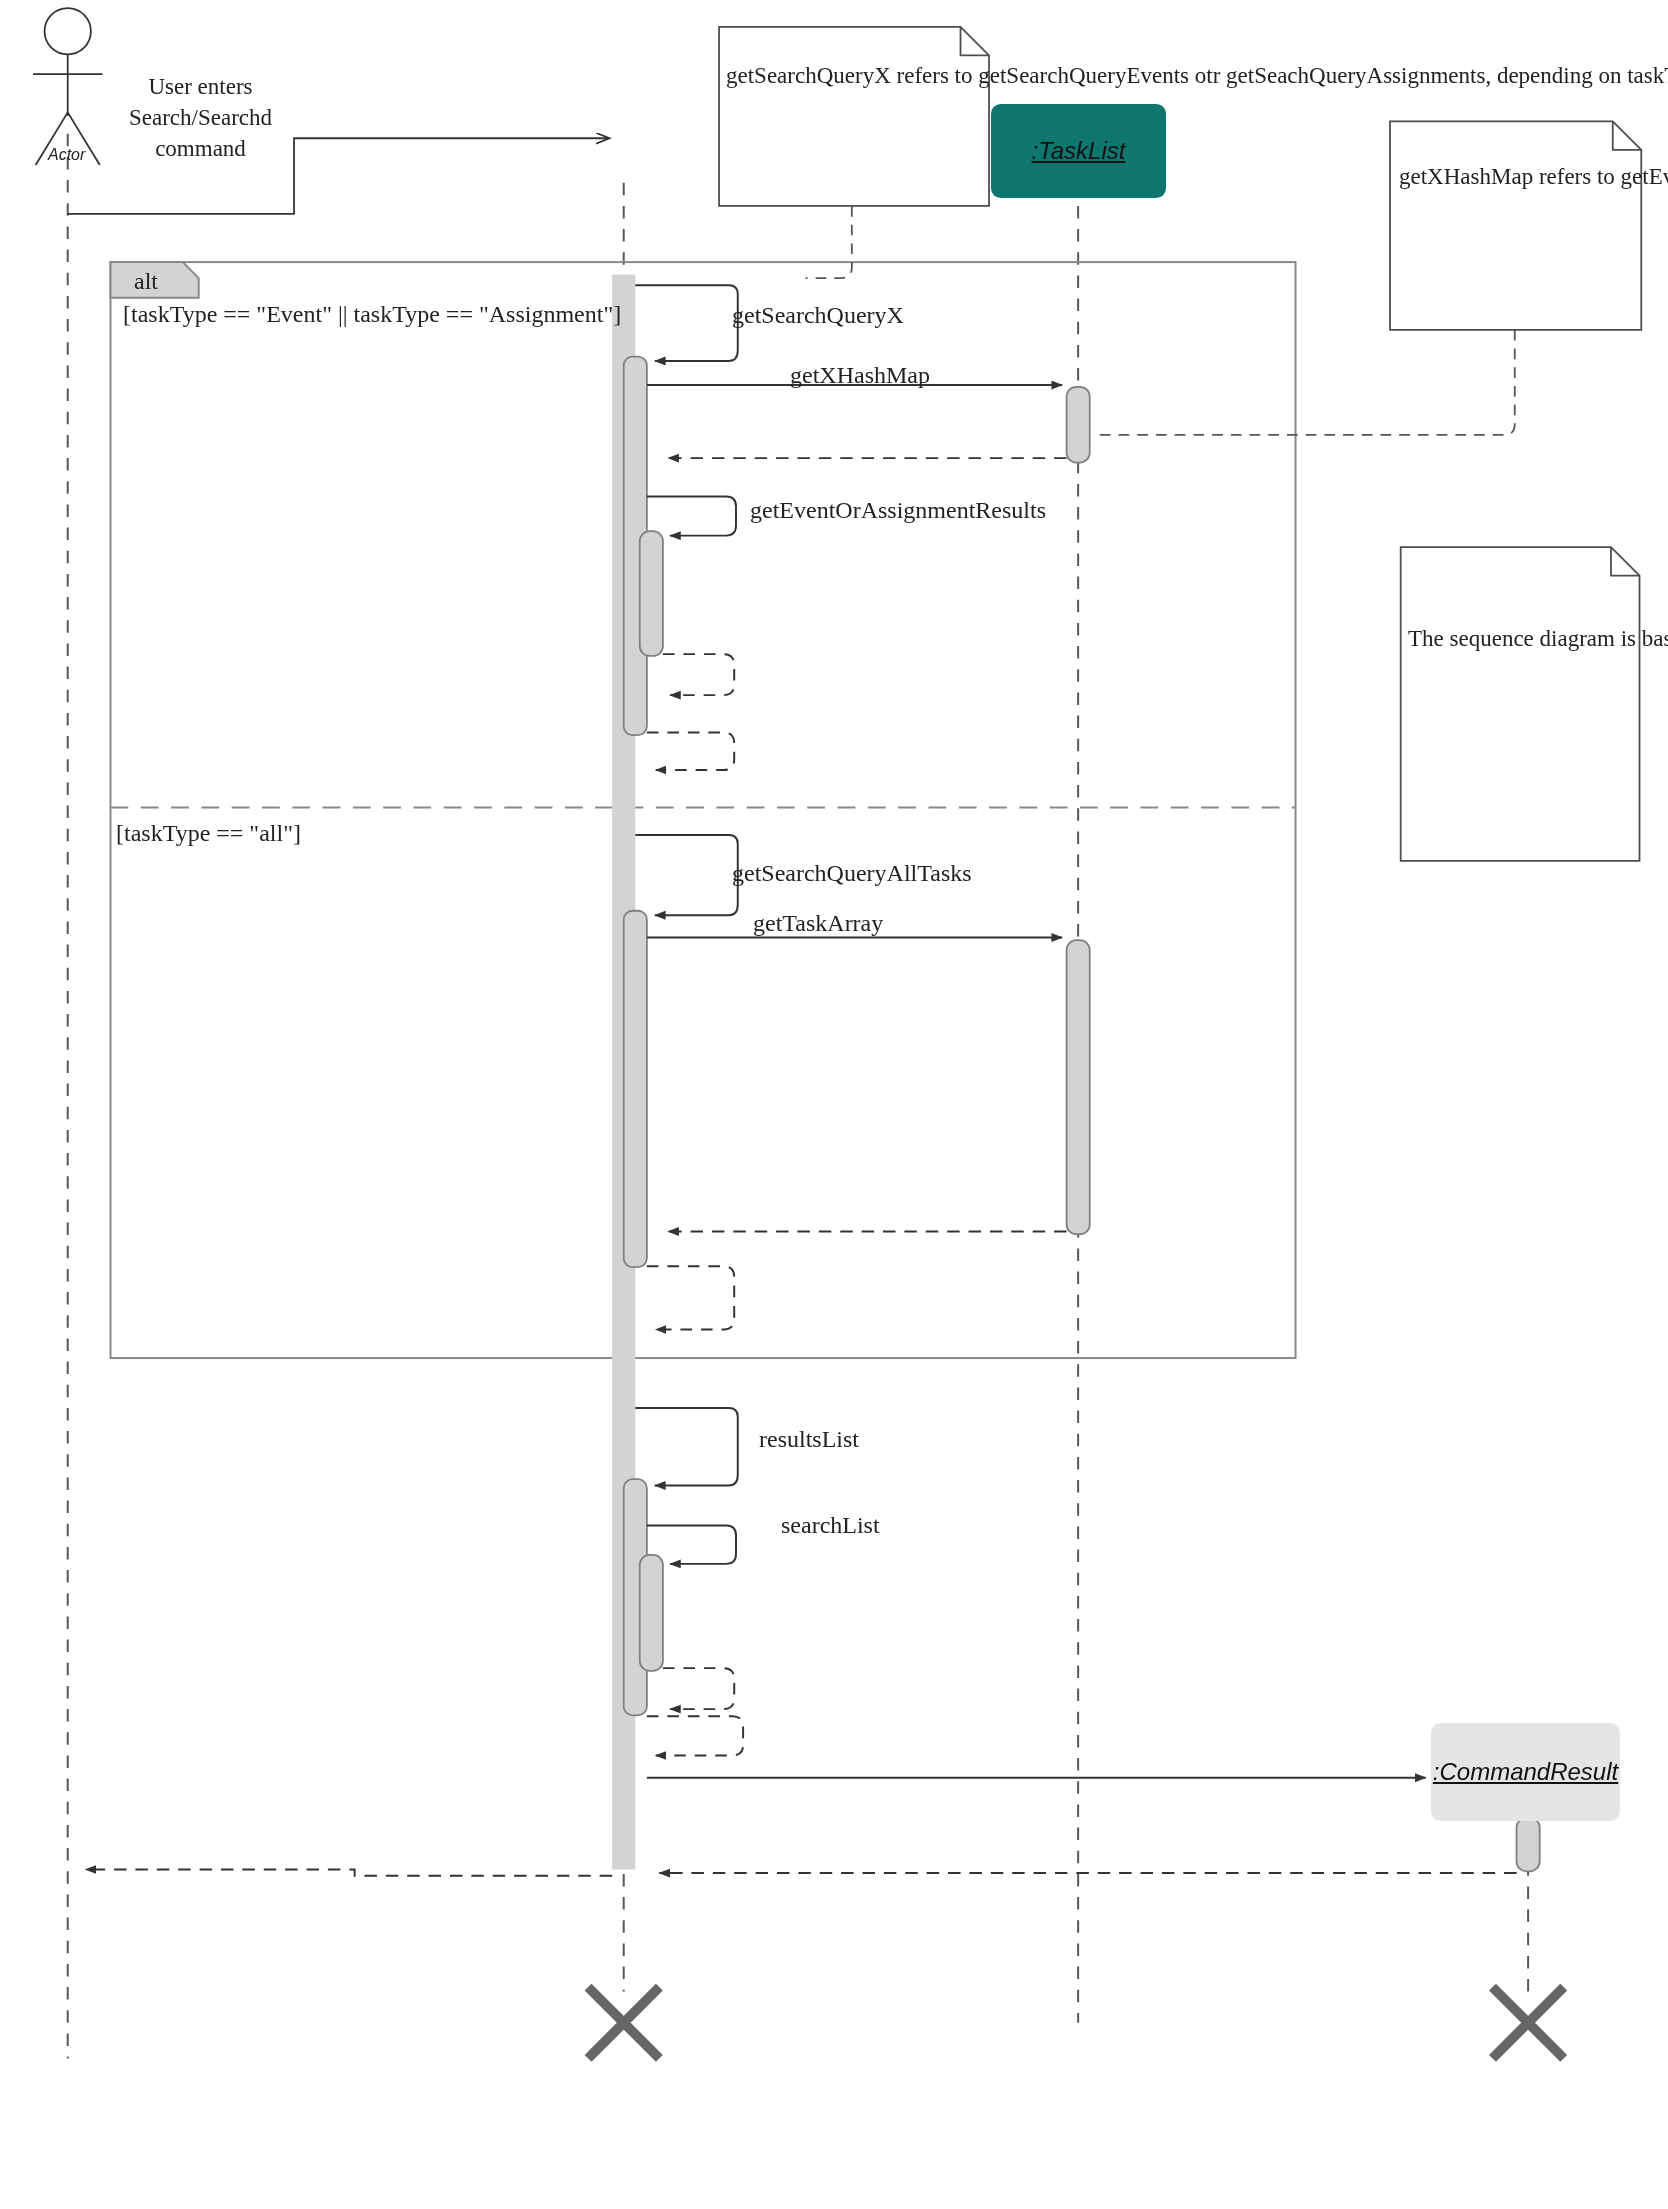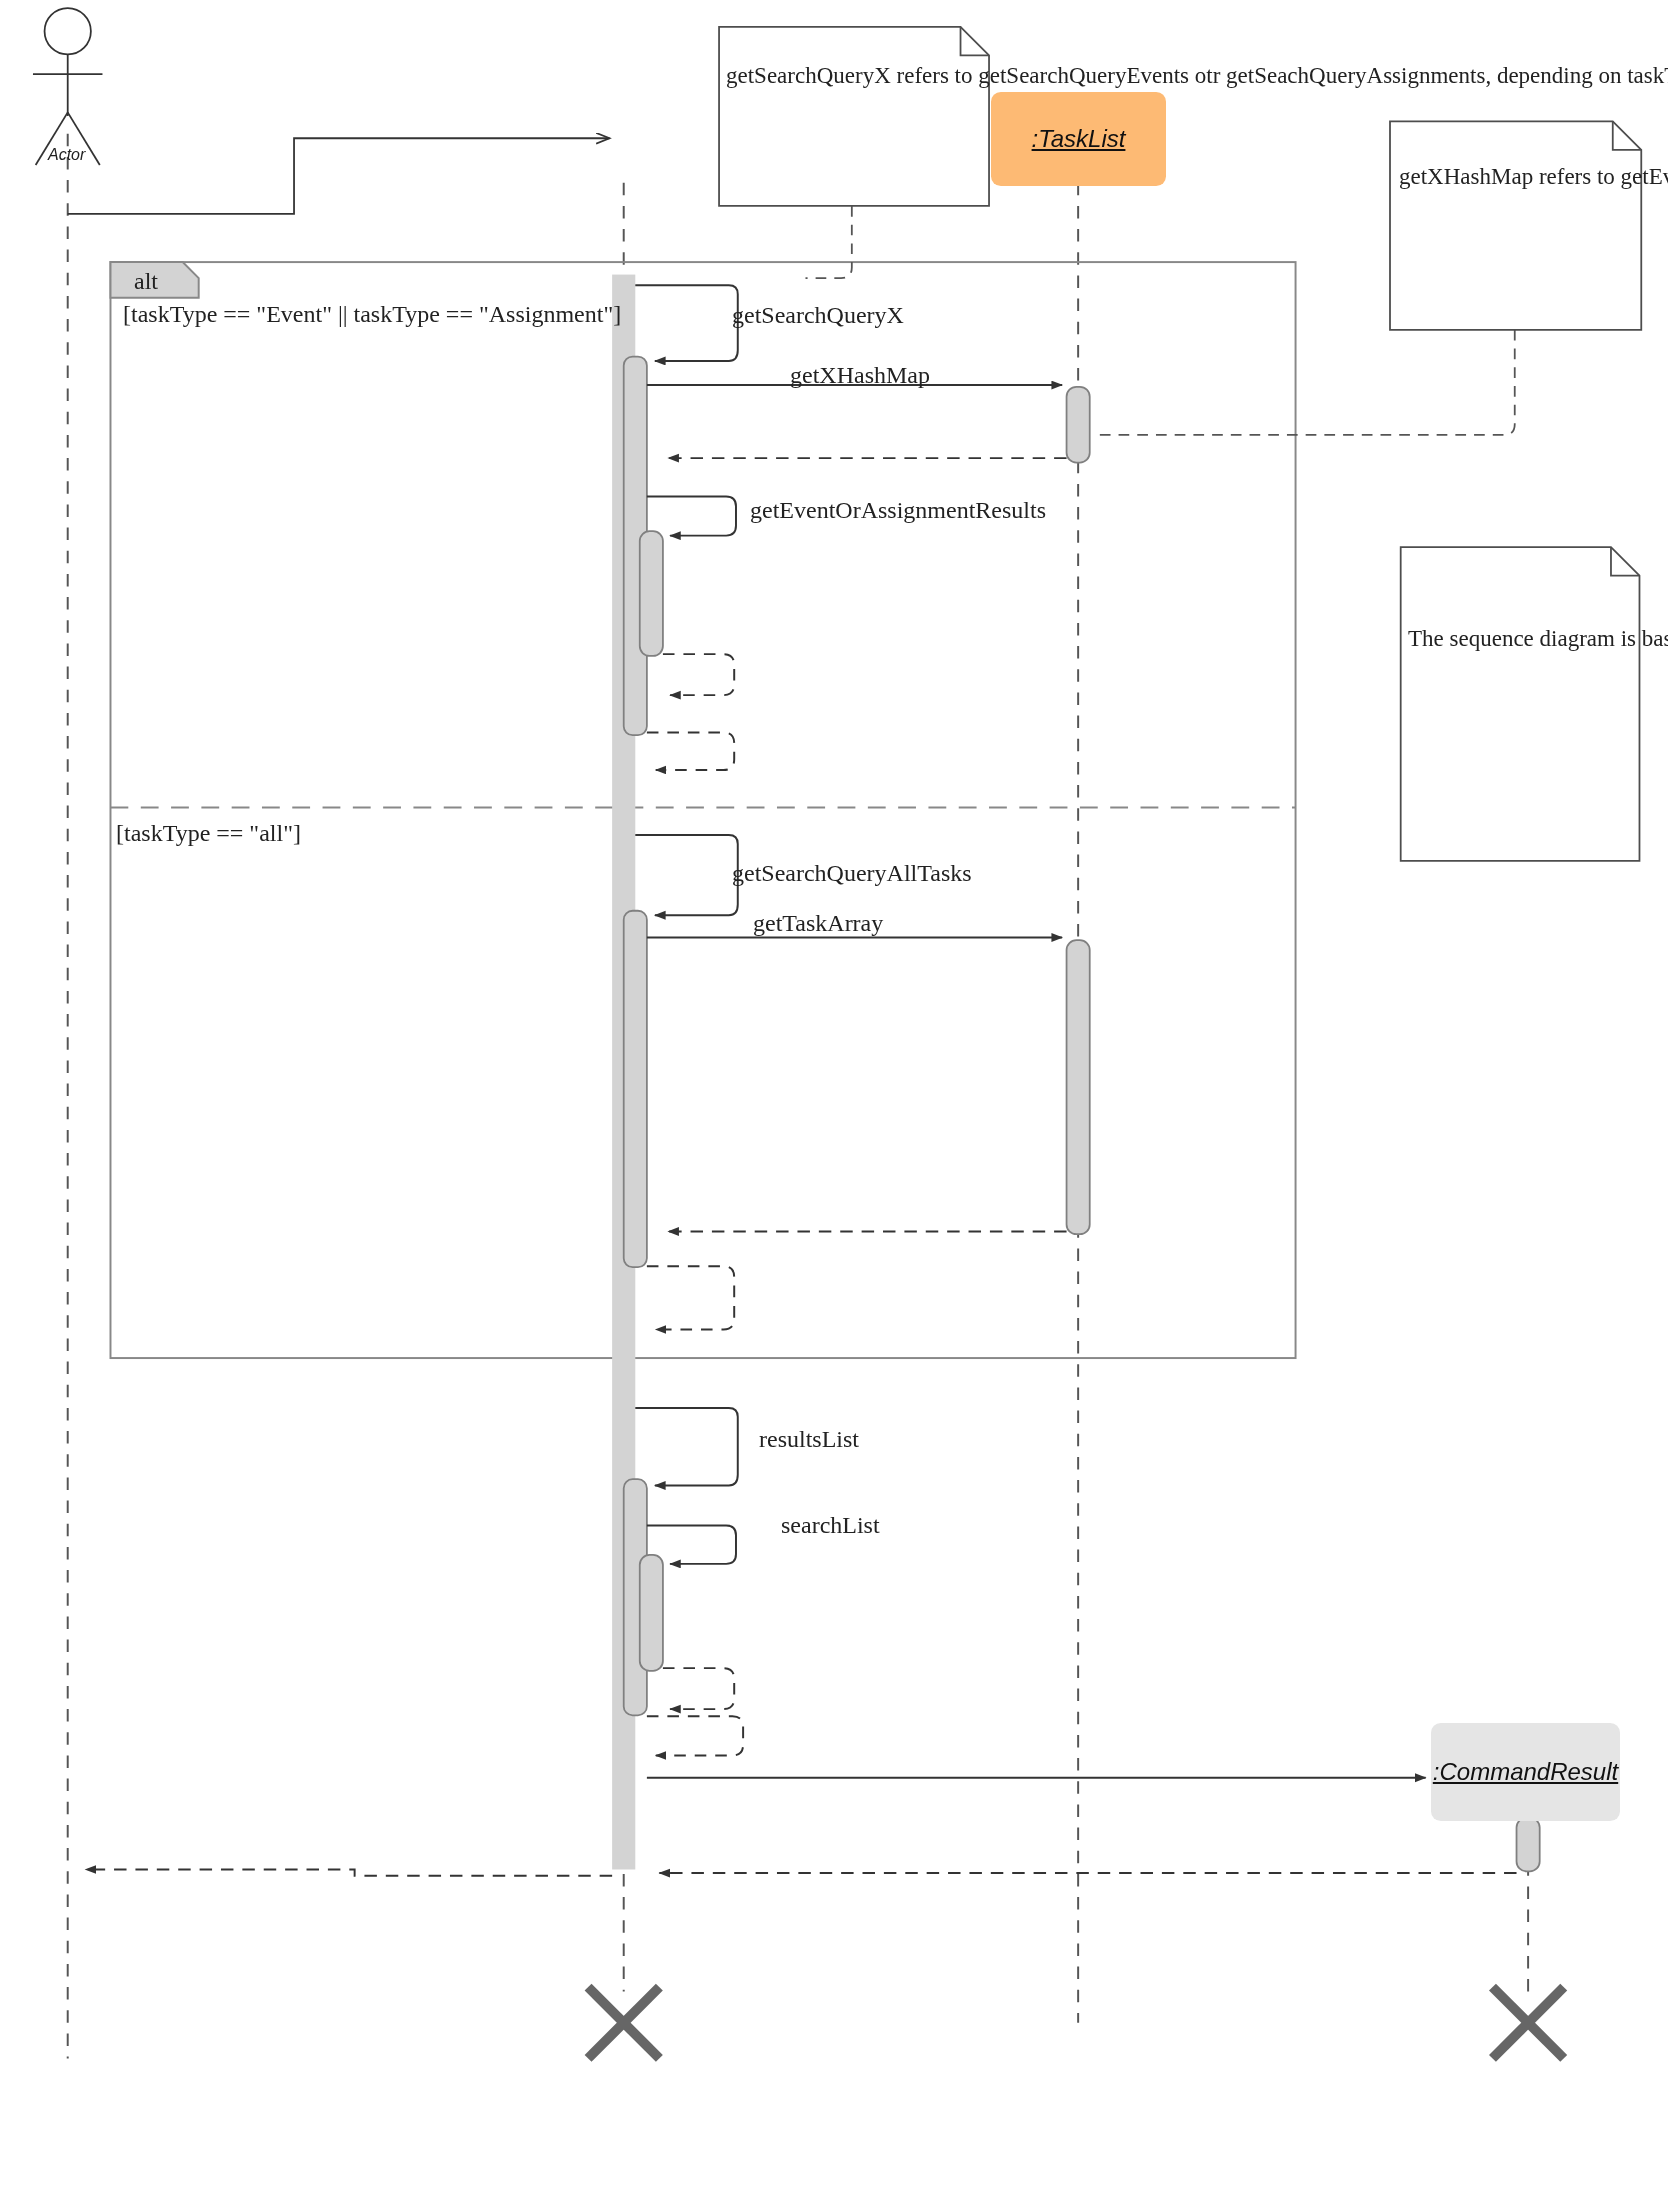--- a/index.html
+++ b/index.html
@@ -175,30 +175,33 @@
       <line x1="660" y1="2230" x2="740" y2="2310"></line>
       <line x1="740" y1="2230" x2="660" y2="2310"></line>
     </g>
     <g stroke="#666" stroke-width="11" stroke-linecap="butt">
       <line x1="1675" y1="2230" x2="1755" y2="2310"></line>
       <line x1="1755" y1="2230" x2="1675" y2="2310"></line>
     </g>
   </svg>
 
 
-  <div class="box" style="left:991px;top:92px;width:175px;height:94px;background:#fdba74;">
+  <div class="box" style="left:991px;top:104px;width:175px;height:94px;background:#0f766e;">
     <span class="boxlabel">:TaskList</span>
   </div>
 
   <div class="box" style="left:1431px;top:1723px;width:189px;height:98px;background:#e5e5e5;">
     <span class="boxlabel">:CommandResult</span>
   </div>
 
   <div class="lbl actorname" style="left:48px;top:145px;">Actor</div>
 
+  <div class="lbl actormsg" style="left:98px;top:71px;width:205px;">User enters
+Search/Searchd
+command</div>
 
   <div class="lbl altname" style="left:134px;top:266px;">alt</div>
 
   <div class="lbl guard" style="left:123px;top:299px;">[taskType == "Event" || taskType == "Assignment"]</div>
 
   <div class="lbl guard" style="left:116px;top:818px;">[taskType == "all"]</div>
 
   <div class="lbl msg" style="left:732px;top:300px;">getSearchQueryX</div>
 
   <div class="lbl msg" style="left:790px;top:360px;">getXHashMap</div>

